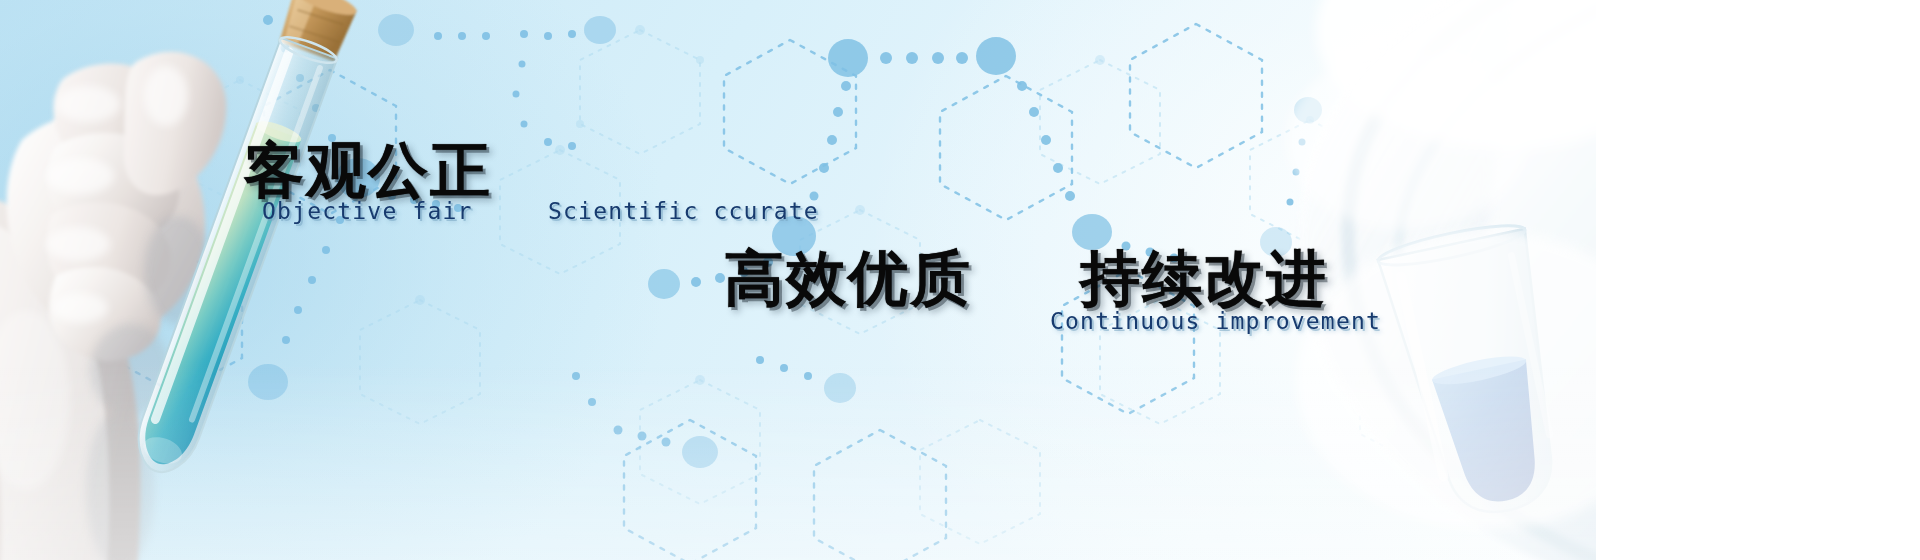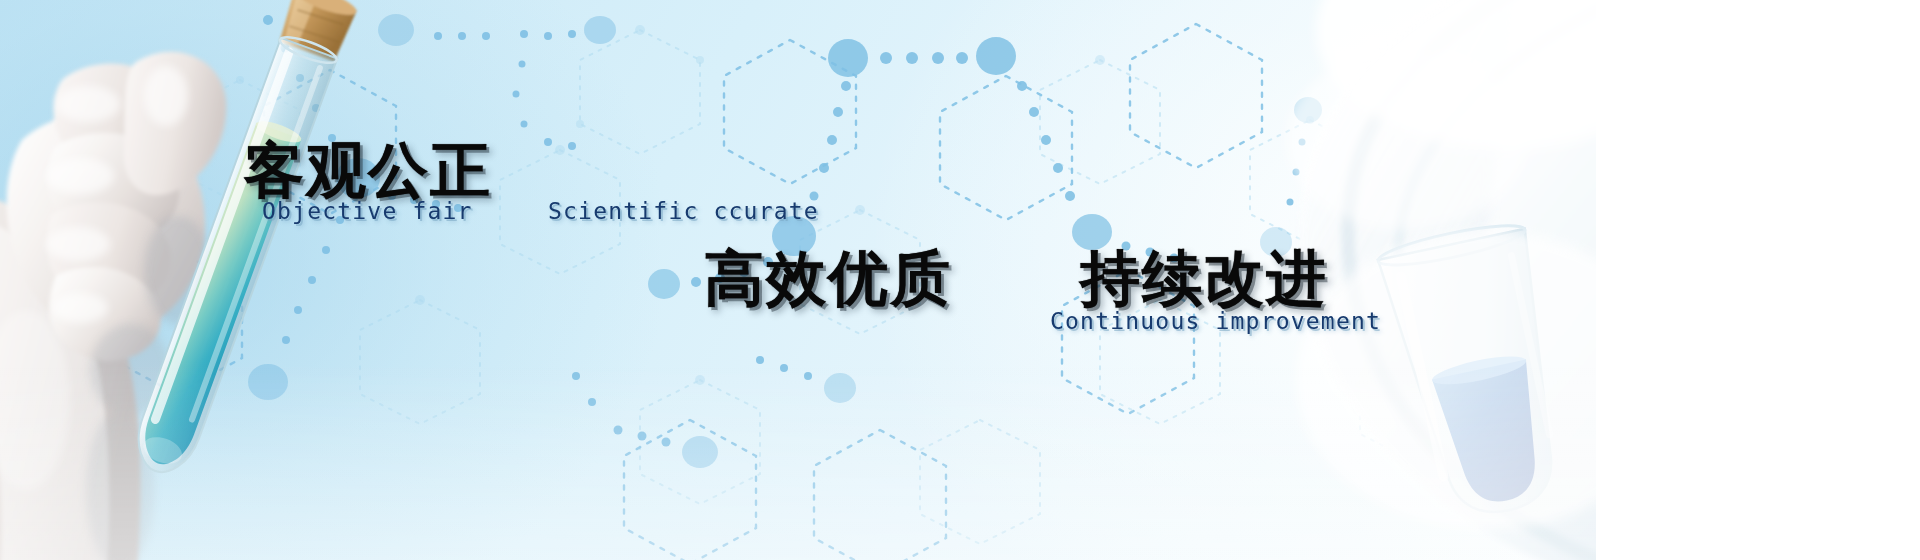--- a/index.html
+++ b/index.html
@@ -97,21 +97,21 @@
       2px 2px 0 rgba(120,165,195,0.55),
       3px 3px 4px rgba(110,160,195,0.45);
   }
 
   
   .cn-r1a { left: 244px;  top: 140px; }
   .cn-r1b { left: 556px;  top: 140px; }
   .en-r1a { left: 262px;  top: 200px; }
   .en-r1b { left: 548px;  top: 200px; text-align: right; }
   
-  .cn-r2a { left: 704px;  top: 248px; }
+  .cn-r2a { left: 724px;  top: 248px; }
   .cn-r2b { left: 1080px; top: 248px; }
   .en-r2a { left: 665px;  top: 310px; }
   .en-r2b { left: 1050px; top: 310px; }
 </style>
 </head>
 <body>
 
 <div class="banner">
 
   <div class="wash-left"></div>

